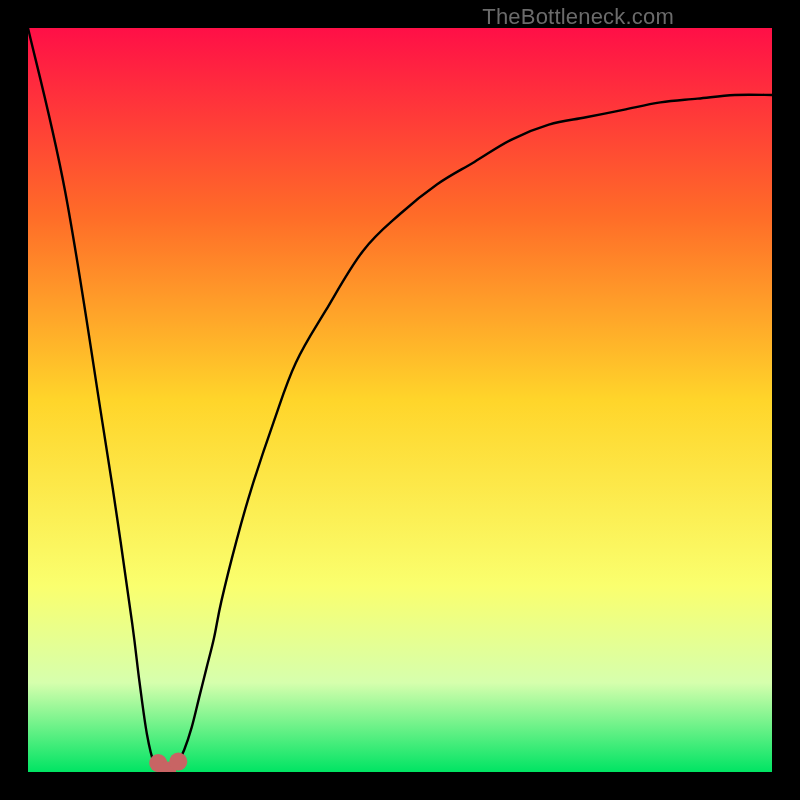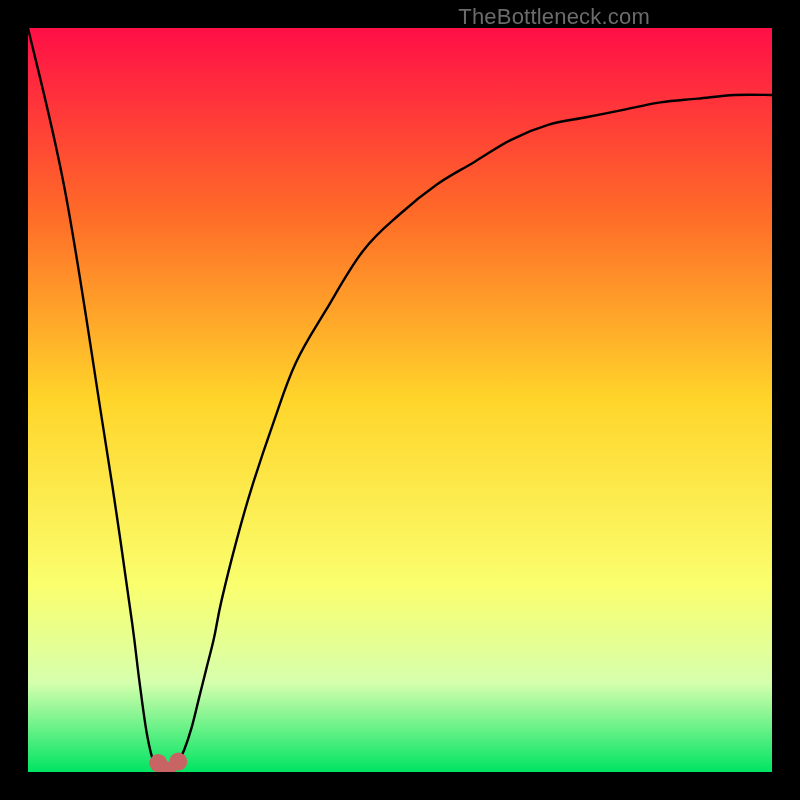--- a/index.html
+++ b/index.html
@@ -10,20 +10,21 @@
     overflow: hidden;
     background: #000;
     font-family: Arial, Helvetica, sans-serif;
   }
   .frame {
     position: absolute;
     top: 0; left: 0;
     width: 660px;
     height: 800px;
     background: #000;
+    padding-left: 24px;
   }
   .plot {
     position: absolute;
     top: 28px;
     left: 28px;
     width: 744px;
     height: 744px;
     overflow: hidden;
   }
   .watermark {

